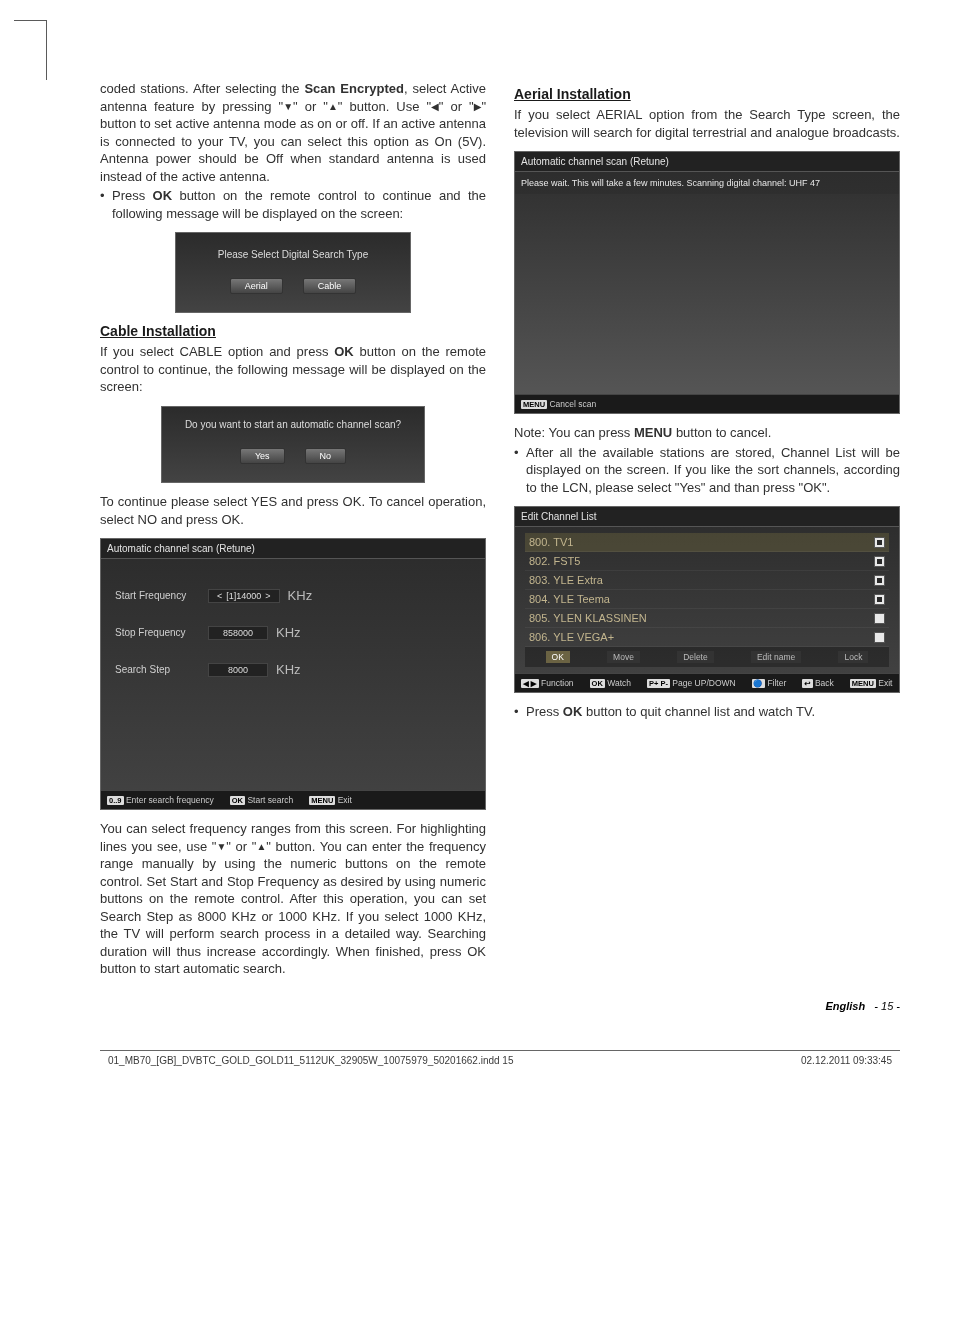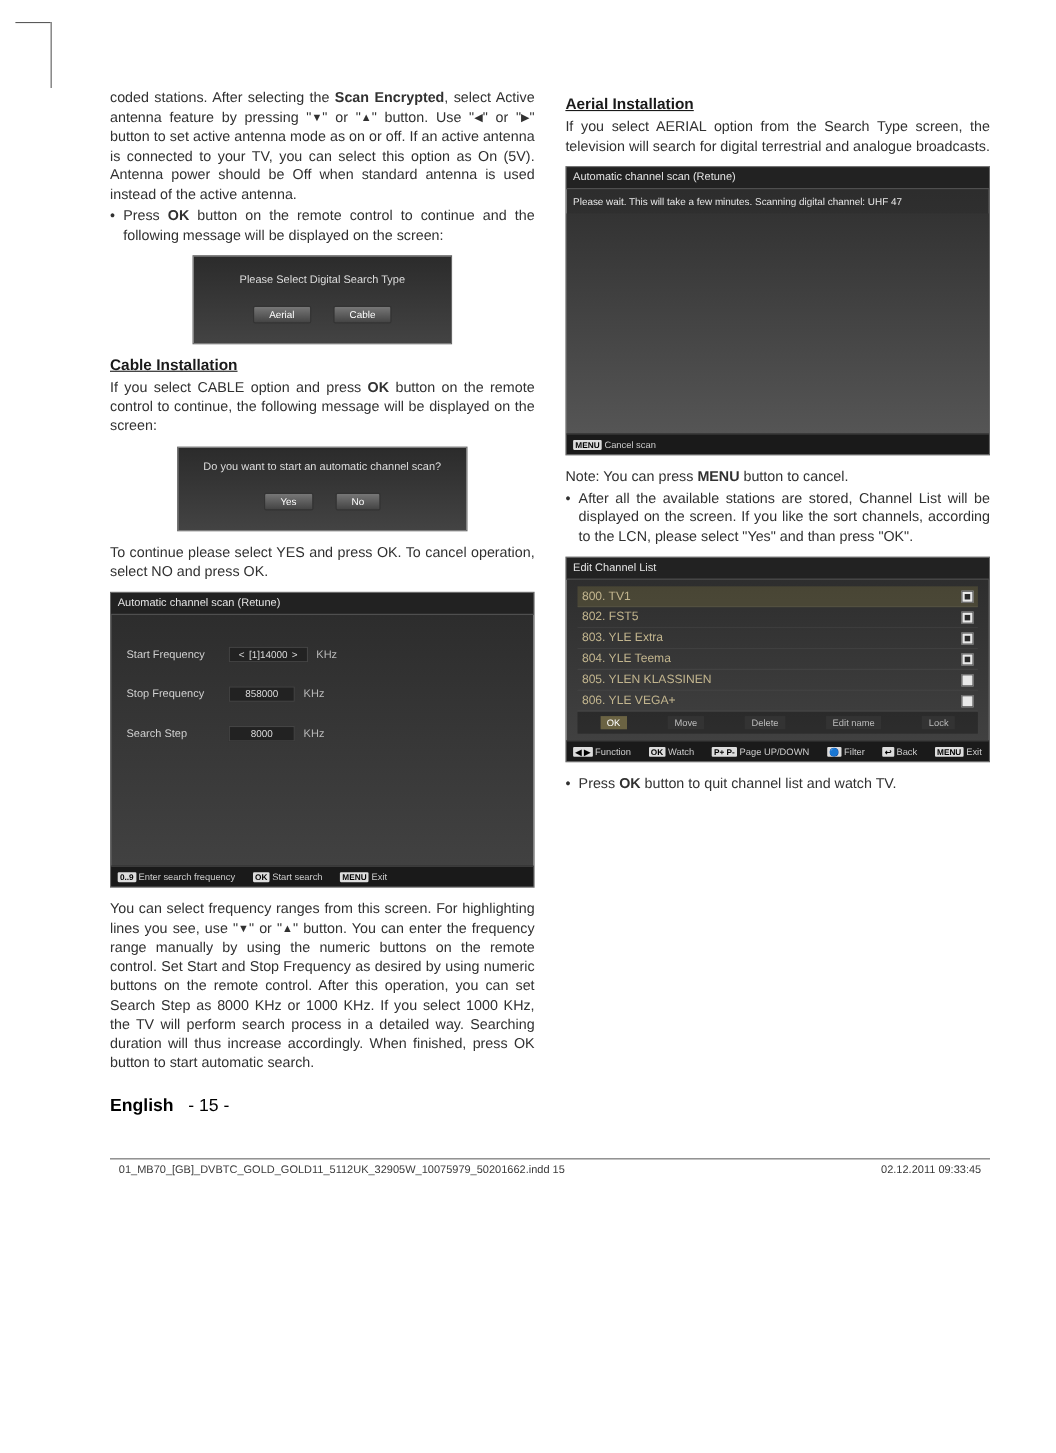--- a/index.html
+++ b/index.html
@@ -27,33 +27,33 @@
   .ui .titlebar { background: #222; padding: 4px 6px; font-size: 10px; color: #e4e4e4; border-bottom: 1px solid #555; }
   .ui .body { padding: 10px 14px; }
   .ui .center { text-align: center; }
   .ui .btnrow { display: flex; gap: 20px; justify-content: center; padding: 8px 0; }
   .ui .btn { background: linear-gradient(#777,#444); color: #fff; font-size: 9px; padding: 2px 14px; border: 1px solid #333; border-radius: 2px; }
   .ui.small1 { width: 236px; margin-left: auto; margin-right: auto; }
   .ui.small2 { width: 264px; margin-left: auto; margin-right: auto; }
   .ui.form .row { display: flex; align-items: center; gap: 8px; padding: 3px 0; margin-top: 16px; }
   .ui.form .lab { width: 85px; color: #d0d0d0; }
   .ui.form .val { background: #222; padding: 1px 8px; border: 1px solid #444; font-size: 9px; min-width: 60px; display: inline-flex; align-items: center; justify-content: center; }
-  .ui.form .unit { color: #bbb; font-size: 10px; }
+  .ui.form .unit { color: #bbb; font-size: 13px; }
   .ui .hintbar { background: #1a1a1a; padding: 4px 6px; font-size: 8.5px; color: #ccc; display: flex; gap: 16px; border-top: 1px solid #444; flex-wrap: wrap; }
   .key { background: #ddd; color: #000; font-size: 7.5px; padding: 0 2px; border-radius: 1px; font-weight: bold; }
   .ui.list .item { display: flex; justify-content: space-between; align-items: center; padding: 3px 4px; border-bottom: 1px solid rgba(255,255,255,0.05); }
   .ui.list .item span.txt { color: #c2b58e; font-size: 11px; }
   .ui.list .ico { width: 11px; height: 11px; background: #e9e9e9; border: 1px solid #555; display: inline-block; position: relative; }
   .ui.list .ico.tv::after { content: ""; position: absolute; inset: 2px; background: #2a2a2a; }
   .ui.list .sel { background: rgba(150,140,70,0.25); }
   .ui.list .actions { display: flex; justify-content: space-around; background: rgba(0,0,0,0.3); padding: 4px 2px; font-size: 8.5px; color: #bbb; }
   .ui.list .actions .a { background: #333; padding: 1px 6px; }
   .ui.list .actions .a.sel { background: #6b6343; color: #fff; }
   .ui.scan .wait { padding: 6px; color: #e8e8e8; font-size: 9px; }
-  .footer { text-align: left; font-size: 16px; padding: 12px 0 28px; }
+  .footer { text-align: right; font-size: 11px; padding: 12px 0 28px; font-style: italic; }
   .footline { display: flex; justify-content: space-between; font-size: 10px; color: #3a3a3a; padding: 4px 8px; }
   hr.fhr { border: none; border-top: 1px solid #666; margin: 10px 0 0; }
 </style>
 </head>
 <body>
 
 <div class="crop top"></div>
 <div class="crop side"></div>
 
 <div class="page">

